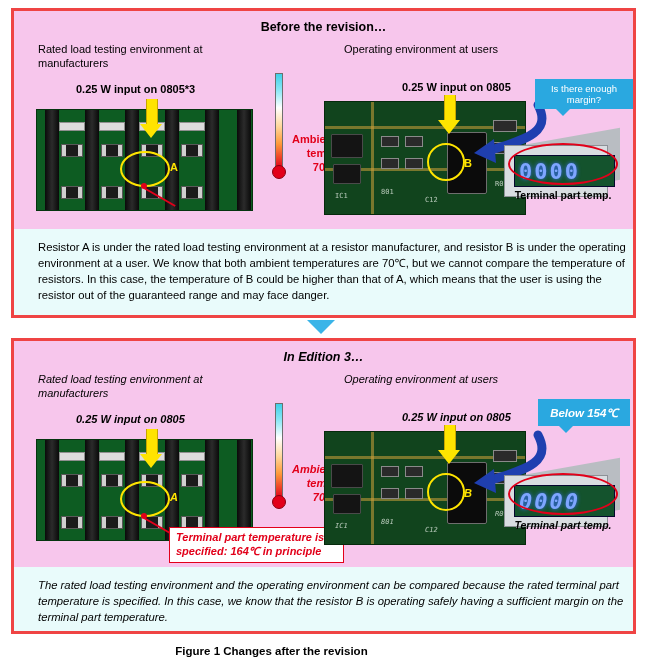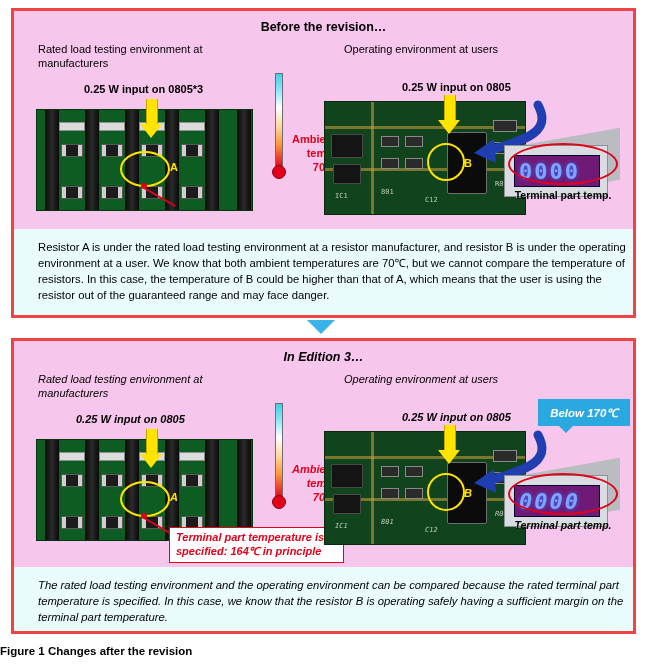--- a/index.html
+++ b/index.html
@@ -60,21 +60,21 @@
   }
   .sub-left { left: 24px; top: 32px; width: 230px; }
   .sub-right { left: 330px; top: 32px; width: 250px; }
 
   .inputlabel {
     position: absolute;
     font-size: 11px;
     font-weight: bold;
     color: #000;
   }
-  .inputlabel-left { left: 70px; top: 72px; }
+  .inputlabel-left { left: 62px; top: 72px; }
   .inputlabel-right { left: 388px; top: 70px; }
   .inputlabel-left-b { left: 62px; top: 72px; }
   .inputlabel-right-b { left: 388px; top: 70px; }
 
   
   .pcb-left {
     position: absolute;
     left: 22px;
     top: 98px;
     width: 215px;
@@ -270,22 +270,22 @@
     position: absolute;
     left: 0; top: 8px;
     width: 104px; height: 52px;
     background: #d9dde1;
     border: 1px solid #8d9196;
     box-sizing: border-box;
   }
   .display-box .screen {
     position: absolute;
     left: 9px; top: 9px;
-    width: 86px; height: 32px;
-    background: #701a75;
+    width: 101px; height: 32px;
+    background: #14532d;
     border: 1px solid #05062e;
     box-sizing: border-box;
     overflow: hidden;
   }
   .seven-seg {
     position: absolute;
     left: 4px; top: 3px;
     color: #7ea6ff;
     font-family: "DejaVu Sans Mono", monospace;
     font-size: 22px;
@@ -354,21 +354,21 @@
     border-left: 14px solid transparent;
     border-right: 14px solid transparent;
     border-top: 14px solid #3ab4e8;
   }
 
   .figcap {
     position: absolute;
     left: 0;
     top: 645px;
     width: 543px;
-    text-align: left;
+    text-align: center;
     font-size: 11.5px;
     font-weight: bold;
     color: #000;
   }
 </style>
 </head>
 <body>
 
 <div class="page">
 
@@ -483,20 +483,24 @@
       <div class="side"></div>
       <div class="face">
         <div class="screen">
           <div class="seven-seg">0000</div>
         </div>
       </div>
     </div>
     <div class="red-ellipse" style="left:494px; top:132px; width:106px; height:38px;"></div>
     <div class="term-caption" style="left:493px; top:178px; width:112px;">Terminal part temp.</div>
 
+    <div class="bubble" style="left:521px; top:68px; width:98px;">
+      <span>Is there enough margin?</span>
+      <span class="tail"></span>
+    </div>
 
     <div class="para" id="para-top">Resistor A is under the rated load testing environment at a resistor manufacturer, and resistor B is under the operating environment at a user. We know that both ambient temperatures are 70℃, but we cannot compare the temperature of resistors. In this case, the temperature of B could be higher than that of A, which means that the user is using the resistor out of the guaranteed range and may face danger.</div>
   </div>
 
   <div class="down-tri"></div>
 
   <div class="panel" id="panel-bottom">
     <div class="pink-band"></div>
 
     <div class="band-title">In Edition 3…</div>
@@ -609,21 +613,21 @@
       <div class="face">
         <div class="screen">
           <div class="seven-seg">0000</div>
         </div>
       </div>
     </div>
     <div class="red-ellipse" style="left:494px; top:132px; width:106px; height:38px;"></div>
     <div class="term-caption" style="left:493px; top:178px; width:112px;">Terminal part temp.</div>
 
     <div class="bubble big" style="left:524px; top:58px; width:92px;">
-      <span>Below 170℃</span>
+      <span>Below 154℃</span>
       <span class="tail"></span>
     </div>
 
     <div class="para" id="para-bottom">The rated load testing environment and the operating environment can be compared because the rated terminal part temperature is specified. In this case, we know that the resistor B is operating safely having a sufficient margin on the terminal part temperature.</div>
   </div>
 
   <div class="figcap">Figure 1  Changes after the revision</div>
 </div>
 
 </body></html>

